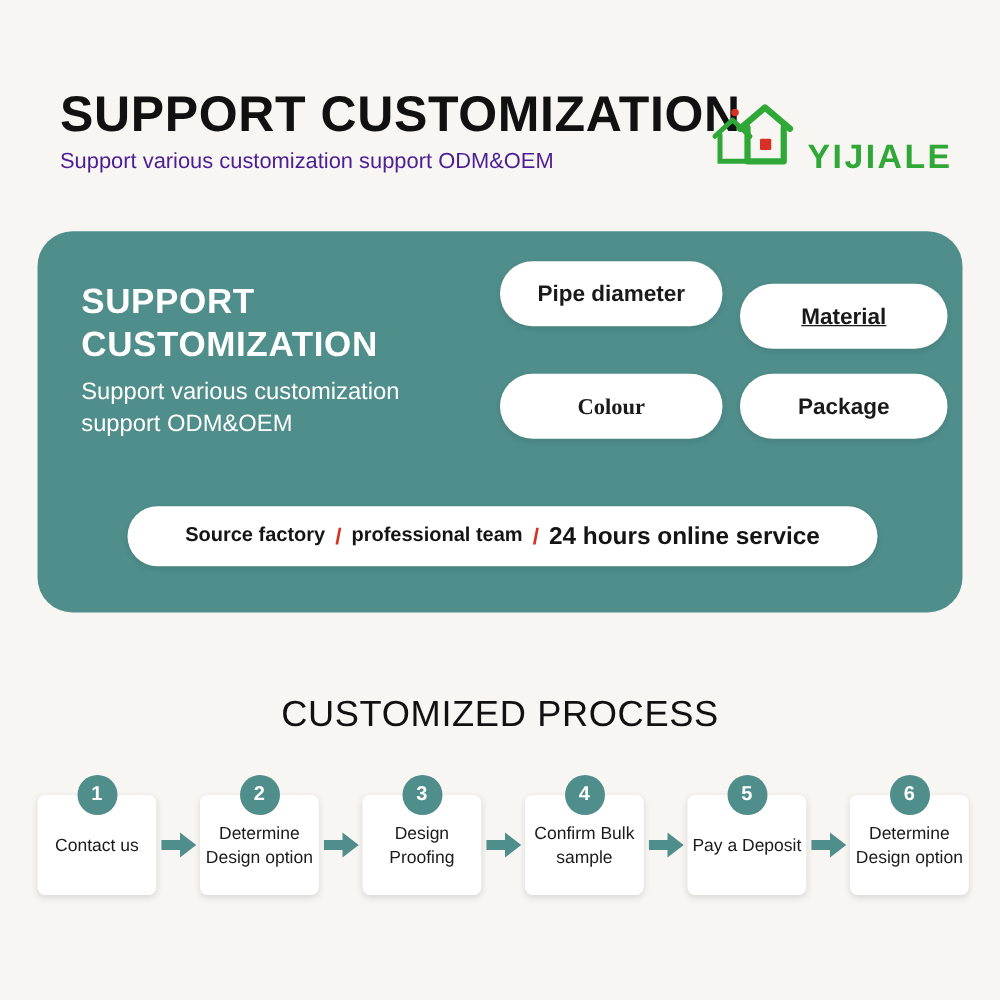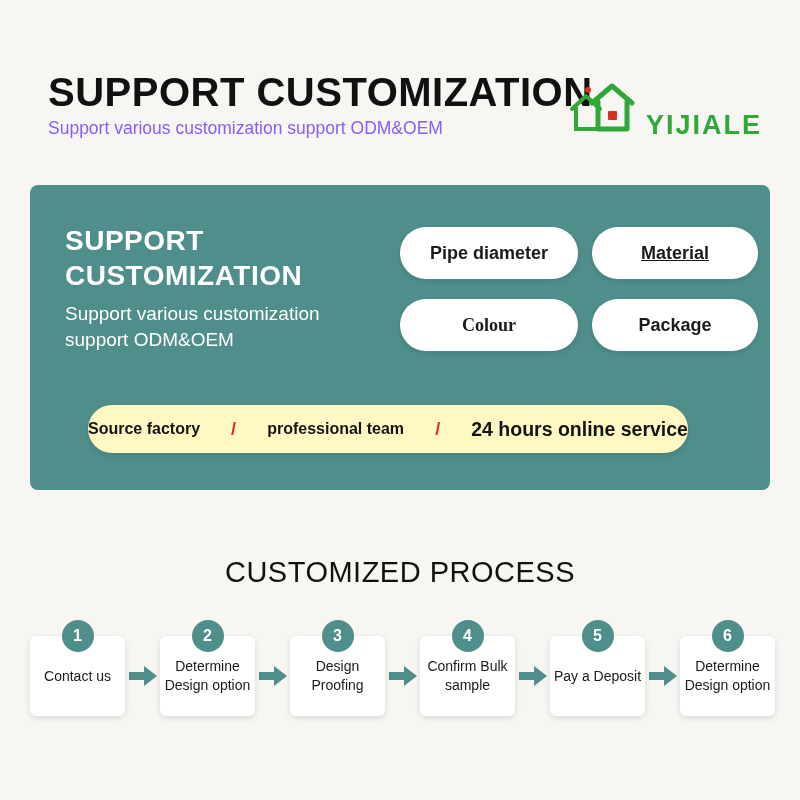--- a/index.html
+++ b/index.html
@@ -1,39 +1,39 @@
 <!DOCTYPE html>
 <html><head>
 <meta charset="utf-8">
 <style>
   html,body{margin:0;padding:0;}
   body{font-family:"Liberation Sans", sans-serif; background:#ffffff;}
   .page{position:relative;width:800px;height:800px;background:#f7f6f2;overflow:hidden;margin:0 auto;}
 
   
   .header-title{position:absolute;left:48px;top:70px;font-size:40px;font-weight:bold;color:#111;letter-spacing:0.5px;}
-  .header-subtitle{position:absolute;left:48px;top:118px;font-size:17.5px;color:#8b5cf6;}
+  .header-subtitle{position:absolute;left:48px;top:118px;font-size:17.5px;color:#4c1d95;}
 
   .logo{position:absolute;left:566px;top:76px;width:190px;height:66px;display:flex;align-items:center;}
   .logo-text{font-size:27px;font-weight:bold;color:#2fa837;letter-spacing:2px;margin-left:2px;margin-top:32px;}
 
   
-  .teal-card{position:absolute;left:30px;top:185px;width:740px;height:305px;background:#4f8e8b;border-radius:8px;}
+  .teal-card{position:absolute;left:30px;top:185px;width:740px;height:305px;background:#4f8e8b;border-radius:28px;}
   .card-title{position:absolute;left:35px;top:38px;color:#fff;font-size:28px;font-weight:bold;line-height:1.25;letter-spacing:0.5px;}
   .card-subtitle{position:absolute;left:35px;top:116px;color:#fff;font-size:19px;line-height:1.35;}
 
   .pill{position:absolute;background:#fff;border-radius:26px;display:flex;align-items:center;justify-content:center;
         font-size:18px;font-weight:bold;color:#1a1a1a;box-shadow:0 2px 5px rgba(0,0,0,0.10);}
-  .pill-1{left:370px;top:42px;width:178px;height:52px;}
+  .pill-1{left:370px;top:24px;width:178px;height:52px;}
   .pill-2{left:562px;top:42px;width:166px;height:52px;text-decoration:underline;}
   .pill-3{left:370px;top:114px;width:178px;height:52px;font-family:Liberation Serif, serif;}
   .pill-4{left:562px;top:114px;width:166px;height:52px;}
 
-  .banner{position:absolute;left:58px;top:220px;width:600px;height:48px;background:#fef9c3;border-radius:24px;
-          display:flex;align-items:center;justify-content:space-between;box-shadow:0 2px 5px rgba(0,0,0,0.10);white-space:nowrap;}
+  .banner{position:absolute;left:72px;top:220px;width:600px;height:48px;background:#ffffff;border-radius:24px;
+          display:flex;align-items:center;justify-content:center;box-shadow:0 2px 5px rgba(0,0,0,0.10);white-space:nowrap;}
   .banner .seg{font-size:16px;font-weight:bold;color:#141414;}
   .banner .sep{font-size:18px;font-weight:bold;color:#d93025;margin:0 8px;}
   .banner .big{font-size:19.5px;font-weight:bold;color:#141414;}
 
   
   .process-title{position:absolute;left:0;top:556px;width:800px;text-align:center;font-size:29px;font-weight:normal;color:#111;letter-spacing:0.5px;}
 
   .process-row{position:absolute;left:30px;top:620px;width:745px;display:flex;justify-content:space-between;}
   .step{position:relative;width:95px;height:100px;}
   .step-circle{position:absolute;left:50%;top:0;transform:translateX(-50%);width:32px;height:32px;border-radius:50%;

